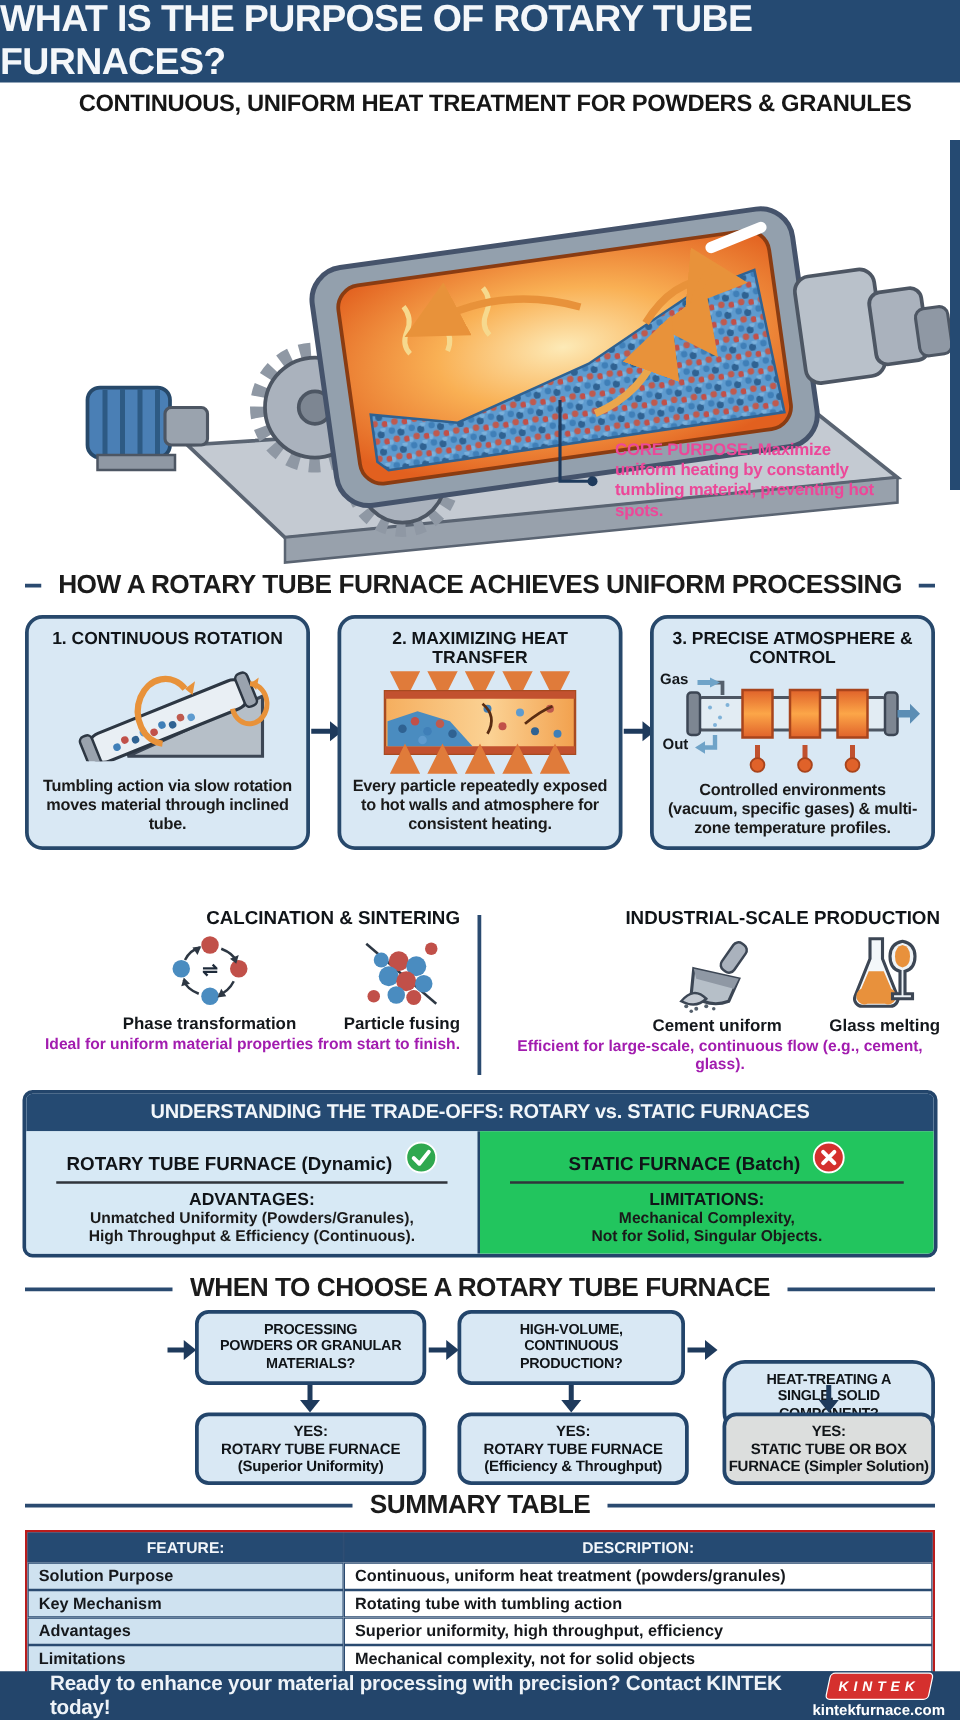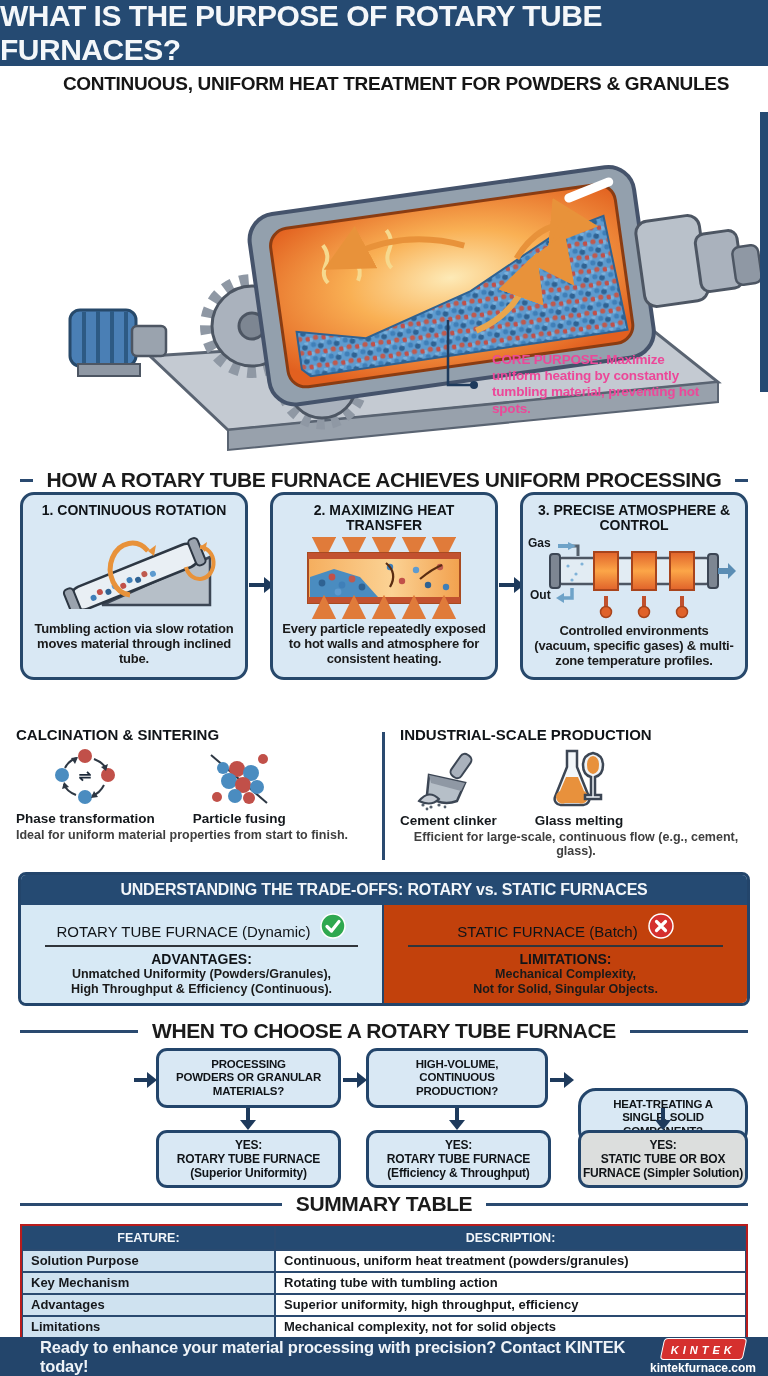--- a/index.html
+++ b/index.html
@@ -29,37 +29,37 @@
   .card-icon-wrap { position:relative; }
   .icon-label { position:absolute; font-size:12px; font-weight:bold; color:#14181c; }
   .h-arrow { position:absolute; height:4px; background:#1e3a5c; }
   .h-arrow::after { content:""; position:absolute; right:-9px; top:-6px; border-left:10px solid #1e3a5c; border-top:8px solid transparent; border-bottom:8px solid transparent; }
   .v-arrow { position:absolute; width:4px; background:#1e3a5c; }
   .v-arrow::after { content:""; position:absolute; bottom:-9px; left:-6px; border-top:10px solid #1e3a5c; border-left:8px solid transparent; border-right:8px solid transparent; }
 
   
   .apps { position:absolute; top:726px; left:0; width:768px; height:142px; }
   .apps-divider { position:absolute; left:382px; top:6px; width:3px; height:128px; background:#2a4a70; }
-  .app-col { position:absolute; top:0; width:352px; display:flex; flex-direction:column; align-items:flex-start; }
+  .app-col { position:absolute; top:0; width:352px; display:flex; flex-direction:column; align-items:flex-end; }
   .app-col.left { left:16px; } .app-col.right { left:400px; }
   .app-title { font-size:15px; font-weight:bold; color:#101418; }
   .app-items { display:flex; gap:38px; margin-top:4px; align-items:flex-end; }
   .app-item { display:flex; flex-direction:column; align-items:center; gap:2px; }
   .app-item-label { font-size:13.5px; font-weight:bold; color:#14181c; }
-  .app-note { font-size:12.5px; font-weight:bold; text-align:center; line-height:1.15; margin-top:2px; color:#404040; }
+  .app-note { font-size:12.5px; font-weight:bold; text-align:center; line-height:1.15; margin-top:2px; color:#a21caf; }
 
   
   .tradeoffs { position:absolute; top:872px; left:18px; width:732px; height:134px; border:3px solid #23456b; border-radius:8px; overflow:hidden; background:#d9e8f4; }
   .tradeoffs-header { height:30px; background:#254a72; display:flex; align-items:center; justify-content:center; color:#f2f6fa; font-size:16px; font-weight:bold; letter-spacing:-0.2px; }
   .tradeoffs-body { display:flex; height:98px; }
   .to-col { width:50%; padding:6px 10px 4px; display:flex; flex-direction:column; align-items:center; }
   .to-col.left { background:#d7e9f5; border-right:2px solid #23456b; }
-  .to-col.right { background:#c2410c; }
+  .to-col.right { background:#22c55e; }
   .to-title-row { display:flex; align-items:center; gap:10px; }
-  .to-title { font-size:15px; font-weight:normal; color:#101418;margin-top:12px; }
+  .to-title { font-size:15px; font-weight:bold; color:#101418;margin-top:12px; }
   .to-sep { width:92%; height:2px; background:#30353b; margin:5px 0 4px; }
   .to-sub { font-size:14px; font-weight:bold; color:#101418; }
   .to-line { font-size:12.5px; font-weight:bold; line-height:1.2; color:#1a1a1a;text-align:center; }
 
   
   .fbox { position:absolute; background:#d9e8f4; border:3px solid #23456b; border-radius:11px; display:flex; flex-direction:column; align-items:center; justify-content:center; text-align:center; font-weight:bold; color:#101418; }
   .fbox .fl { font-size:11.5px; line-height:1.18; letter-spacing:-0.2px; }
   .fbox.gray { background:#dcdedd; }
 
   
@@ -154,21 +154,21 @@
     </g>
 
     <g>
       <polyline points="448,222 448,287 472,287" fill="none" stroke="#1e3a5c" stroke-width="2.5"></polyline>
       <circle cx="474" cy="287" r="4" fill="#1e3a5c"></circle>
     </g>
   </svg>
   <div class="edge-strip"></div>
   <div class="callout">CORE PURPOSE: Maximize uniform heating by constantly tumbling material, preventing hot spots.</div>
 
-  <div class="rule-heading" style="top:468px;">
+  <div class="rule-heading" style="top:456px;">
     <span>HOW A ROTARY TUBE FURNACE ACHIEVES UNIFORM PROCESSING</span>
   </div>
 
   <div class="card" style="left:20px;">
     <div class="card-title">1. CONTINUOUS ROTATION</div>
     <svg width="180" height="78" viewBox="0 0 180 78">
       <polygon points="58,74 166,74 166,26" fill="#b6bfc8" stroke="#3c4654" stroke-width="2.5"></polygon>
       <g transform="rotate(-22 90 44)">
         <rect x="22" y="34" width="136" height="24" rx="12" fill="#e9eff4" stroke="#2d3743" stroke-width="2.5"></rect>
         <rect x="18" y="32" width="10" height="28" rx="4" fill="#9aa3ae" stroke="#2d3743" stroke-width="2"></rect>
@@ -338,21 +338,21 @@
             <rect x="44" y="4" width="12" height="26" rx="5" fill="#aab2bd" stroke="#3c4654" stroke-width="2" transform="rotate(35 50 17)"></rect>
             <path d="M18 26 L54 34 L46 52 Q30 58 16 46 Z" fill="#b6bfc8" stroke="#3c4654" stroke-width="2.5"></path>
             <path d="M18 26 L54 34 L50 42 L20 34 Z" fill="#8f98a4"></path>
             <path d="M8 52 Q18 40 28 50 Q20 58 8 52 Z" fill="#c4cad2" stroke="#3c4654" stroke-width="2"></path>
             <circle cx="12" cy="56" r="1.6" fill="#55606c"></circle>
               <circle cx="20" cy="58" r="1.6" fill="#55606c"></circle>
               <circle cx="28" cy="56" r="1.6" fill="#55606c"></circle>
             <circle cx="16" cy="60" r="1.4" fill="#55606c"></circle>
               <circle cx="34" cy="58" r="1.4" fill="#55606c"></circle>
           </svg>
-          <span class="app-item-label">Cement clinker</span>
+          <span class="app-item-label">Cement uniform</span>
         </div>
         <div class="app-item">
           <svg width="64" height="64" viewBox="0 0 64 64">
             <path d="M20 4 h10 v16 l12 30 a6 6 0 0 1 -6 8 h-22 a6 6 0 0 1 -6 -8 l12 -30 Z" fill="#f3f7fa" stroke="#3c4654" stroke-width="2.5"></path>
             <path d="M13 44 l6 -14 h12 l6 14 a5 5 0 0 1 -5 12 h-14 a5 5 0 0 1 -5 -12 Z" fill="#e8913c"></path>
             <path d="M46 6 q10 2 10 12 q0 10 -8 12 v18 h6 v4 h-16 v-4 h6 v-18 q-8 -2 -8 -12 q0 -10 10 -12 Z" fill="#eef3f7" stroke="#3c4654" stroke-width="2.5"></path>
             <path d="M40 18 q0 -8 6 -9 q6 1 6 9 q0 8 -6 9 q-6 -1 -6 -9 Z" fill="#e8913c"></path>
           </svg>
           <span class="app-item-label">Glass melting</span>
         </div>

